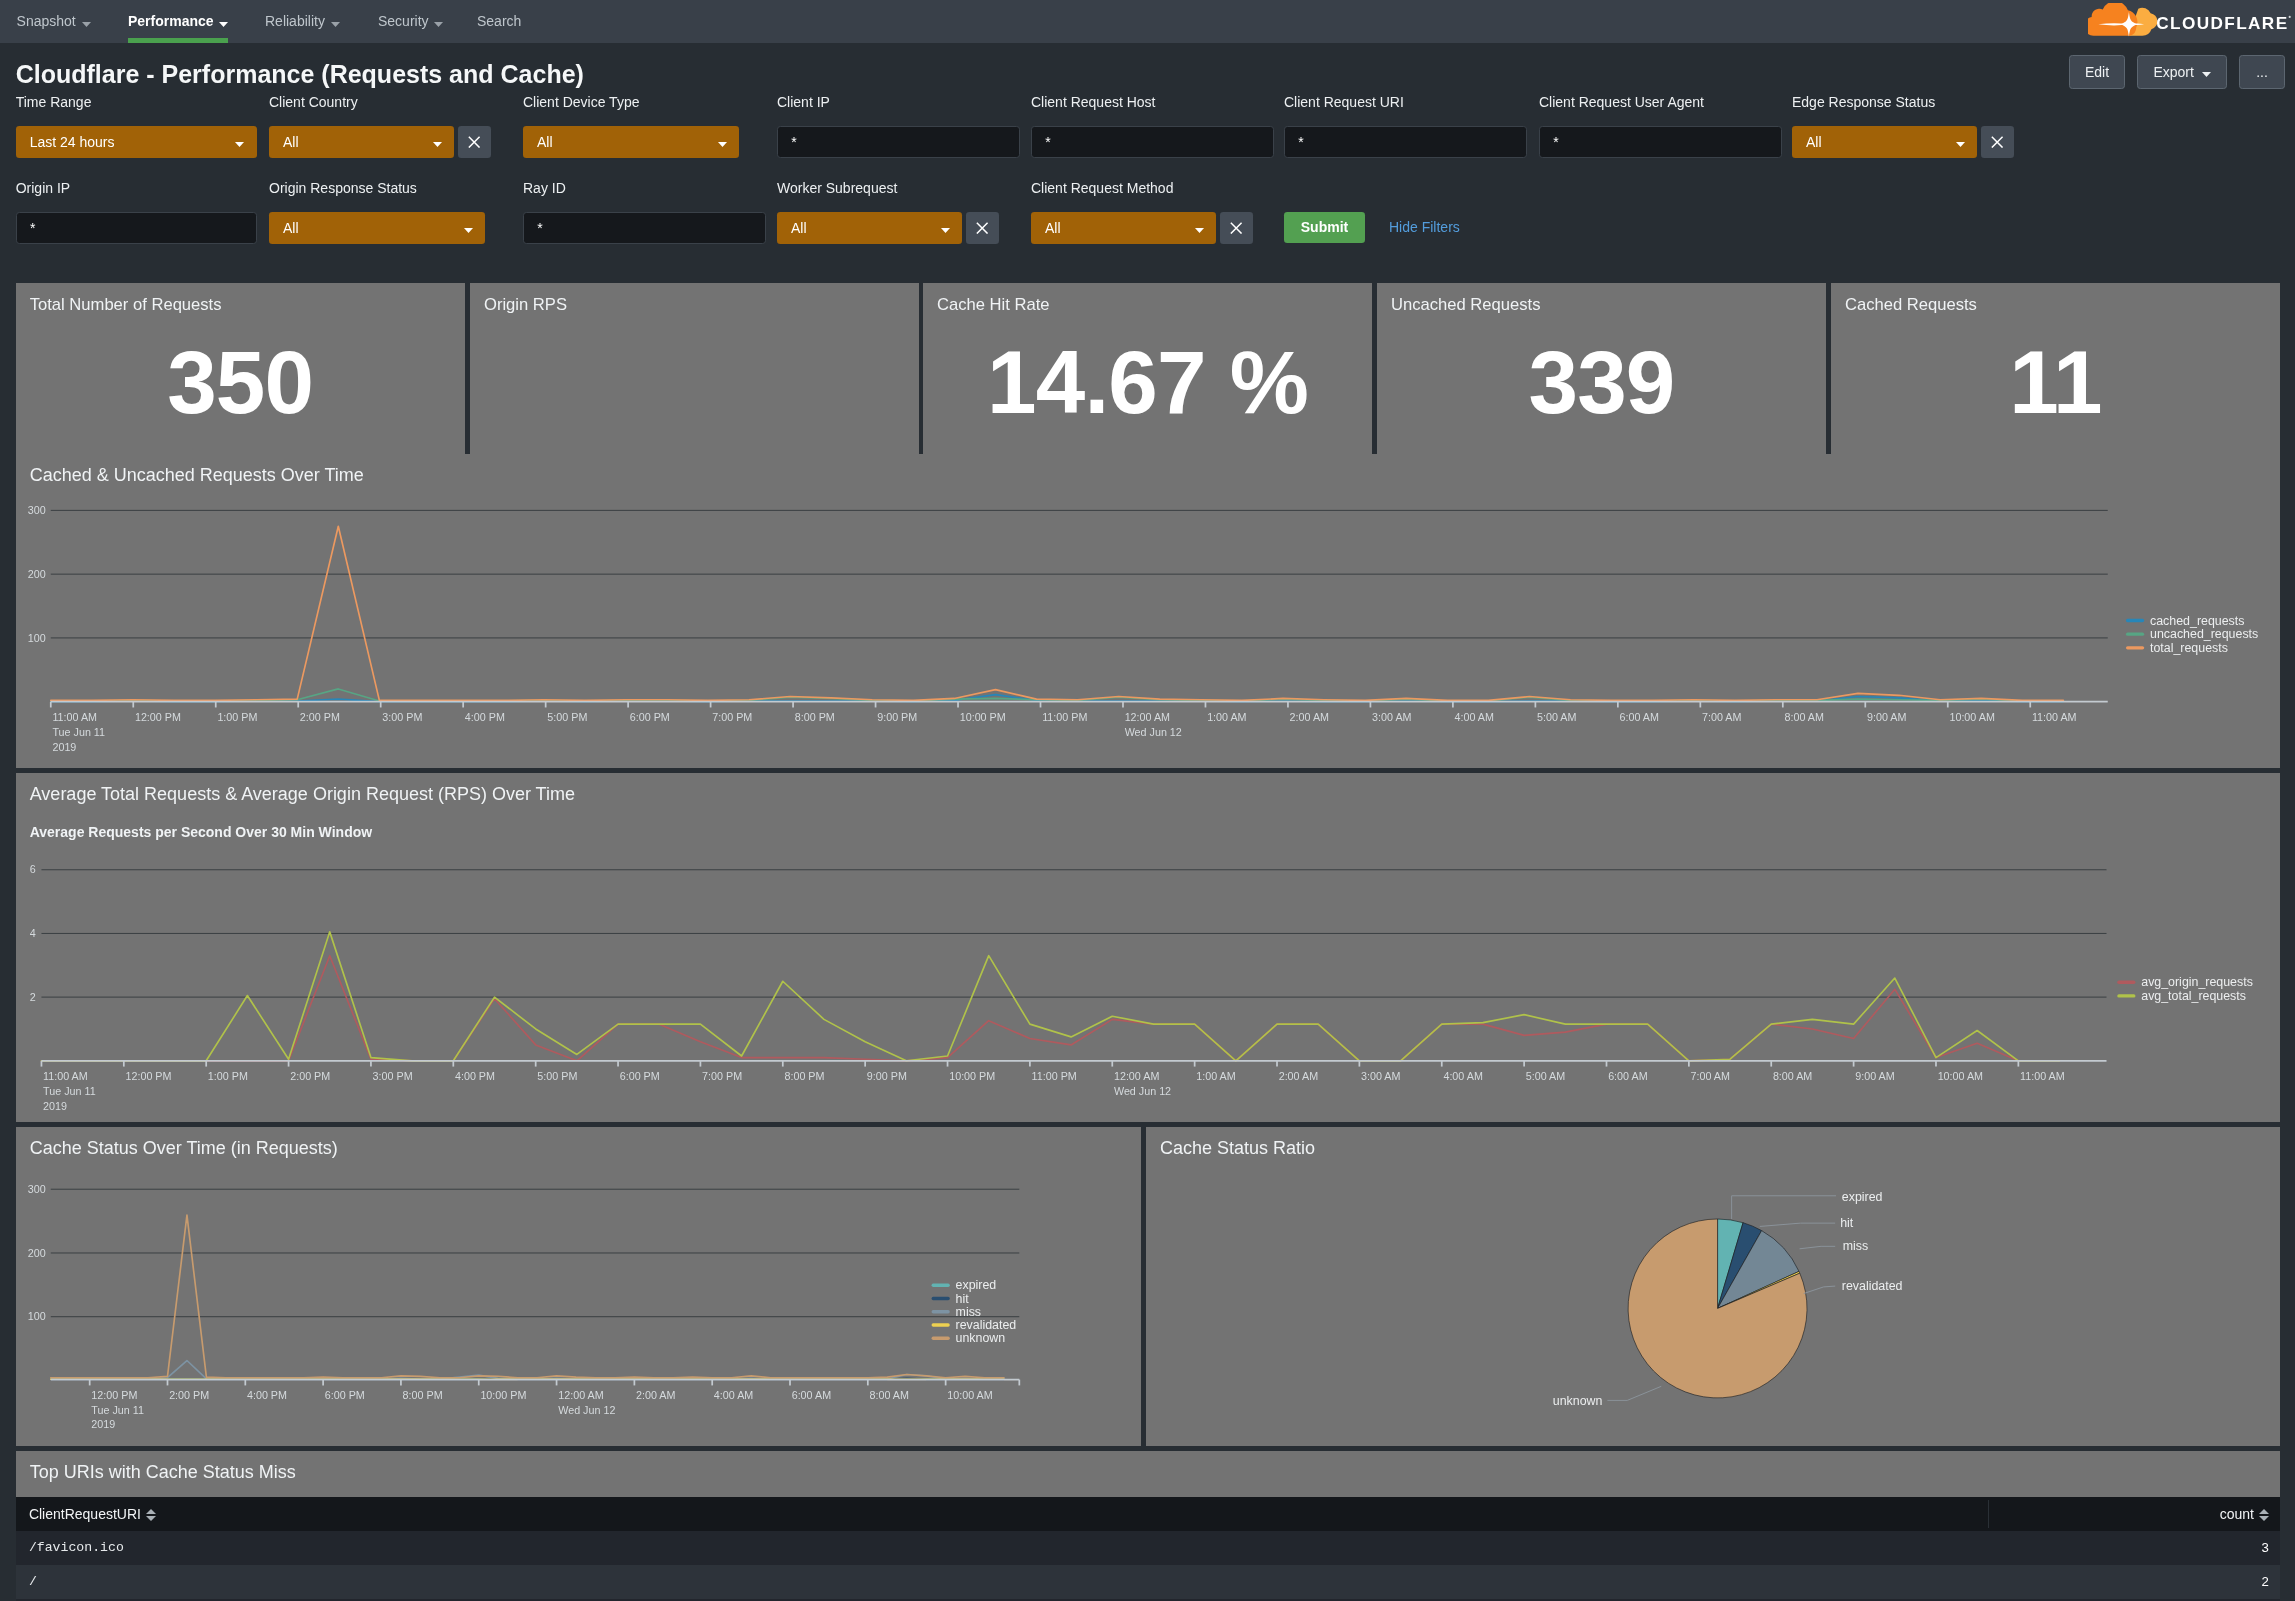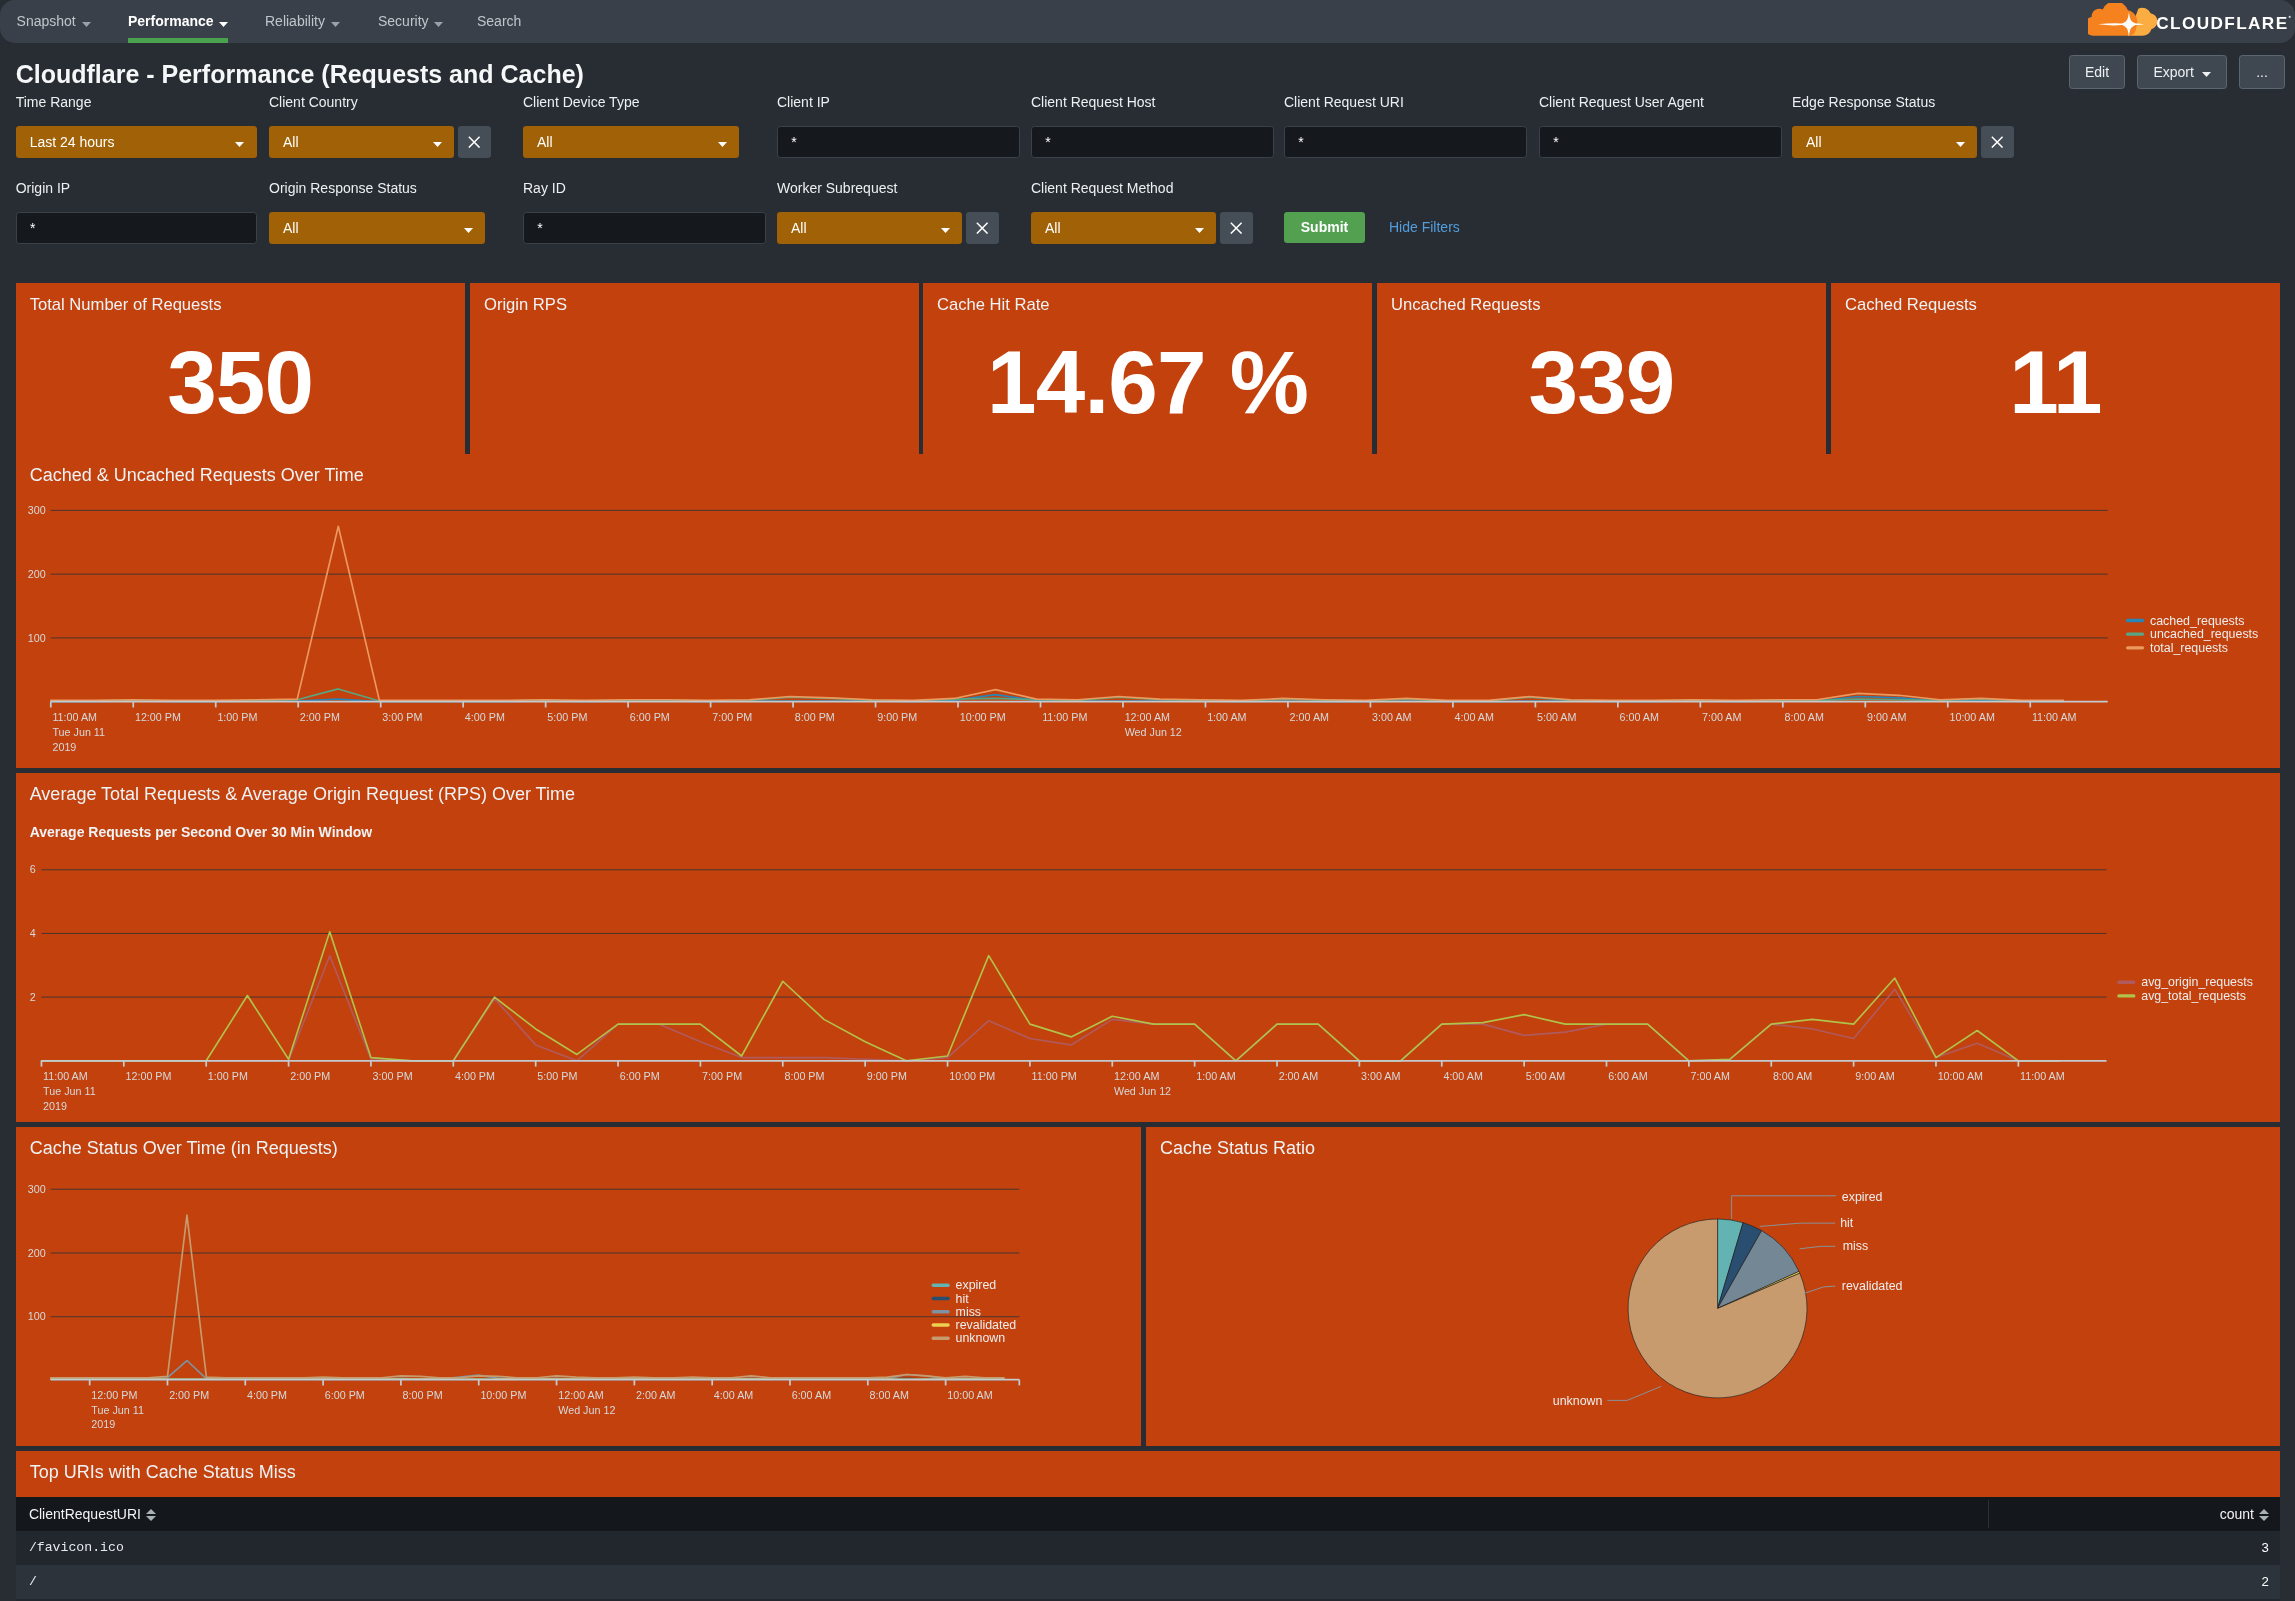--- a/index.html
+++ b/index.html
@@ -1,31 +1,31 @@
 <!DOCTYPE html>
 <html style="font-size:13.2px"><head><meta charset="utf-8"><style>
 * { margin:0; padding:0; box-sizing:border-box; }
 html,body { width:2295px; height:1602px; background:#272d33; font-family:"Liberation Sans",sans-serif; }
 #root { position:relative; width:2295px; height:1602px; background:#272d33; overflow:hidden; }
-.nav { position:absolute; left:0; top:0; width:2295px; height:43px; background:#394049;border-radius:15px; }
+.nav { position:absolute; left:0; top:0; width:2295px; height:43px; background:#394049; }
 .nav-item { position:absolute; top:0; height:43px; line-height:43px; color:#bfc6cc; font-size:14px; white-space:nowrap; }
 .nav-item .cr { display:inline-block; vertical-align:middle; margin-left:5.8px; color:#9aa1a8; }
 .nav-item.active { color:#ffffff; font-weight:bold; }
 .nav-item.active:after { content:""; position:absolute; left:0; right:0; bottom:0; height:5px; background:#4aa14e; }
 .logo { position:absolute; top:3.3px; left:2088px; }
 h1 { position:absolute; left:15.7px; top:60px; font-size:25px; font-weight:bold; color:#f5f7f8; }
 .btn { position:absolute; height:34px; background:#3f4751; border:0.8px solid #5c6670; border-radius:3.3px; color:#eef1f3; font-size:14px; text-align:center; line-height:32px; }
 .flabel { position:absolute; color:#edf0f2; font-size:14px; }
 .dd { position:absolute; height:32px; background:#a16207; border-radius:3.3px; color:#fff; font-size:14px; line-height:32px; padding-left:14px; }
 .ddc { position:absolute; right:12.4px; top:0; color:#fff; }
 .xbtn { position:absolute; width:33px; height:32px; background:#454d57; border-radius:3.3px; display:flex; align-items:center; justify-content:center; }
 .tin { position:absolute; height:32px; background:#15181c; border:0.8px solid #3a4149; border-radius:3.3px; color:#fff; font-size:14px; line-height:31px; padding-left:13.2px; }
 .submit { position:absolute; left:1284px; top:212px; width:81px; height:31px; background:#53a051; border-radius:3.3px; color:#fff; font-weight:bold; font-size:14px; text-align:center; line-height:31px; }
 .hidef { position:absolute; left:1389px; top:219px; color:#539ddd; font-size:14px; }
-.panel { position:absolute; background:#c2410c; }
+.panel { position:absolute; background:#737373; }
 .ptitle { position:absolute; left:14px; top:10.8px; font-size:18px; color:#f0f3f5; font-weight:500; white-space:nowrap; }
 .kpi-label { position:absolute; left:14px; top:11.6px; font-size:16.6px; color:#f0f3f5; font-weight:500; white-space:nowrap; }
 .kpi-val { position:absolute; left:0; right:0; top:48px; text-align:center; font-size:89px; font-weight:bold; color:#ffffff; letter-spacing:-0.8px; }
 .subtitle { position:absolute; left:14px; top:51px; font-size:14px; font-weight:bold; color:#f0f3f5;text-align:center; }
 .thead { position:absolute; left:0; top:46px; width:2264px; height:34px; background:#14171b; color:#f2f4f6; font-size:14px; }
 .trow { position:absolute; left:0; width:2264px; height:34px; font-size:13.2px; }
 .tmono { position:absolute; left:13.2px; top:0; height:34px; line-height:34px; font-family:Liberation Mono, monospace; color:#e7eaec; }
 .tcount { position:absolute; right:10.8px; top:0; height:34px; line-height:34px; color:#ffffff; }
 .sorter { display:inline-block; vertical-align:middle; margin-left:5px; }
 .sorter span { display:block; width:0; height:0; border-left:5px solid transparent; border-right:5px solid transparent; }

